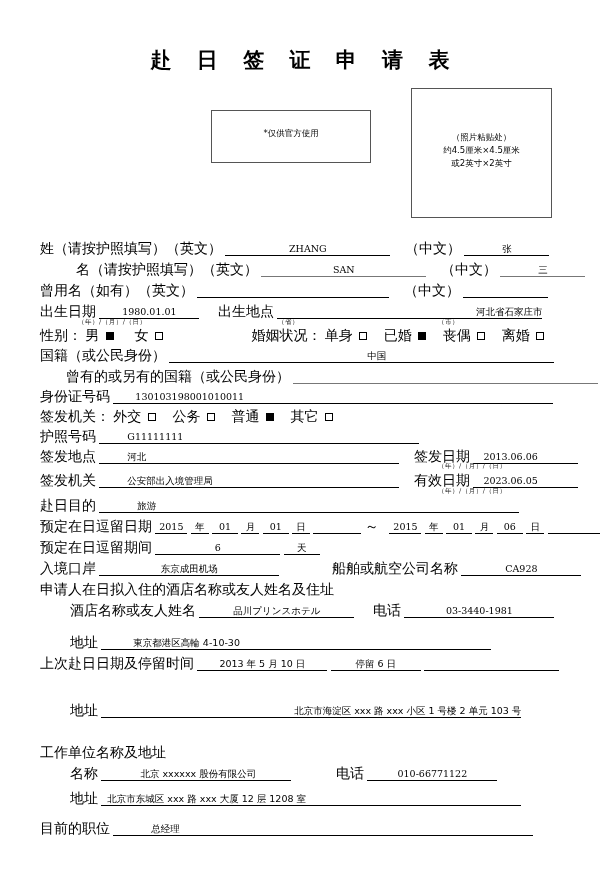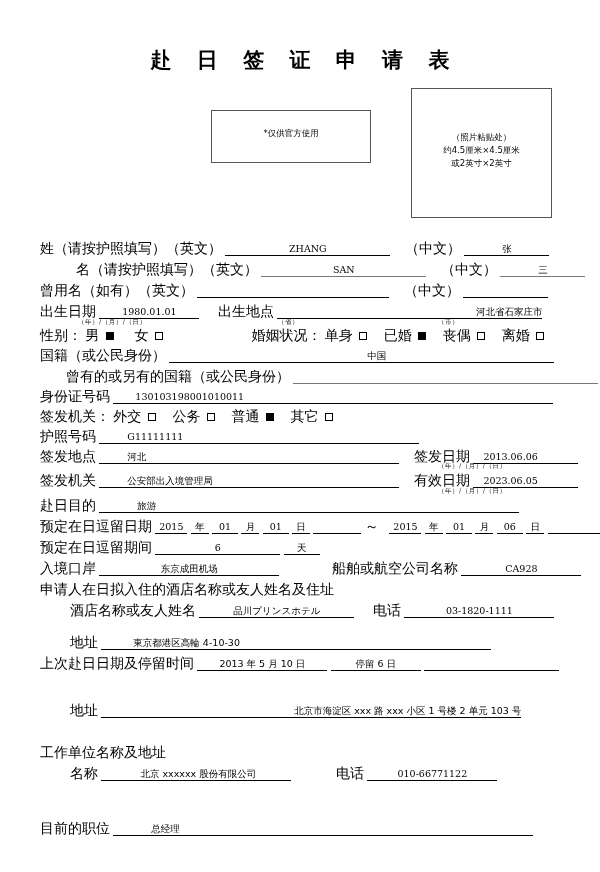--- a/index.html
+++ b/index.html
@@ -297,21 +297,21 @@
 
   <div class="row" style="left:40px; top:581px;">
     <span class="lbl">申请人在日拟入住的酒店名称或友人姓名及住址</span>
   </div>
 
   <div class="row" style="left:70px; top:602px;">
     <span class="lbl">酒店名称或友人姓名</span>
     <span class="fill val-cn" style="width:155px;">品川プリンスホテル</span>
     <span class="gap12"></span>
     <span class="lbl">电话</span>
-    <span class="fill val" style="width:150px;">03-1820-1111</span>
+    <span class="fill val" style="width:150px;">03-3440-1981</span>
   </div>
 
   <div class="row" style="left:70px; top:634px;">
     <span class="lbl">地址</span>
     <span class="fill val-cn" style="width:390px; text-align:left; padding-left:32px;">東京都港区高輪 4-10-30</span>
   </div>
 
   <div class="row" style="left:40px; top:655px;">
     <span class="lbl">上次赴日日期及停留时间</span>
     <span class="fill val-cn" style="width:130px;">2013 年 5 月 10 日</span>
@@ -331,19 +331,23 @@
   </div>
 
   <div class="row" style="left:70px; top:765px;">
     <span class="lbl">名称</span>
     <span class="fill val-cn" style="width:190px; text-align:center; padding-left:4px;">北京 xxxxxx 股份有限公司</span>
     <span style="display:inline-block; width:38px;"></span>
     <span class="lbl">电话</span>
     <span class="fill val" style="width:130px;">010-66771122</span>
   </div>
 
+  <div class="row" style="left:70px; top:790px;">
+    <span class="lbl">地址</span>
+    <span class="fill val-cn" style="width:420px; text-align:left; padding-left:6px;">北京市东城区 xxx 路 xxx 大厦 12 层 1208 室</span>
+  </div>
 
   <div class="row" style="left:40px; top:811px;">
     <span class="lbl">目前的职位</span>
     <span class="fill val-cn" style="width:420px; text-align:left; padding-left:38px;margin-top:10px;">总经理</span>
   </div>
 
 </div>
 
 </body></html>

